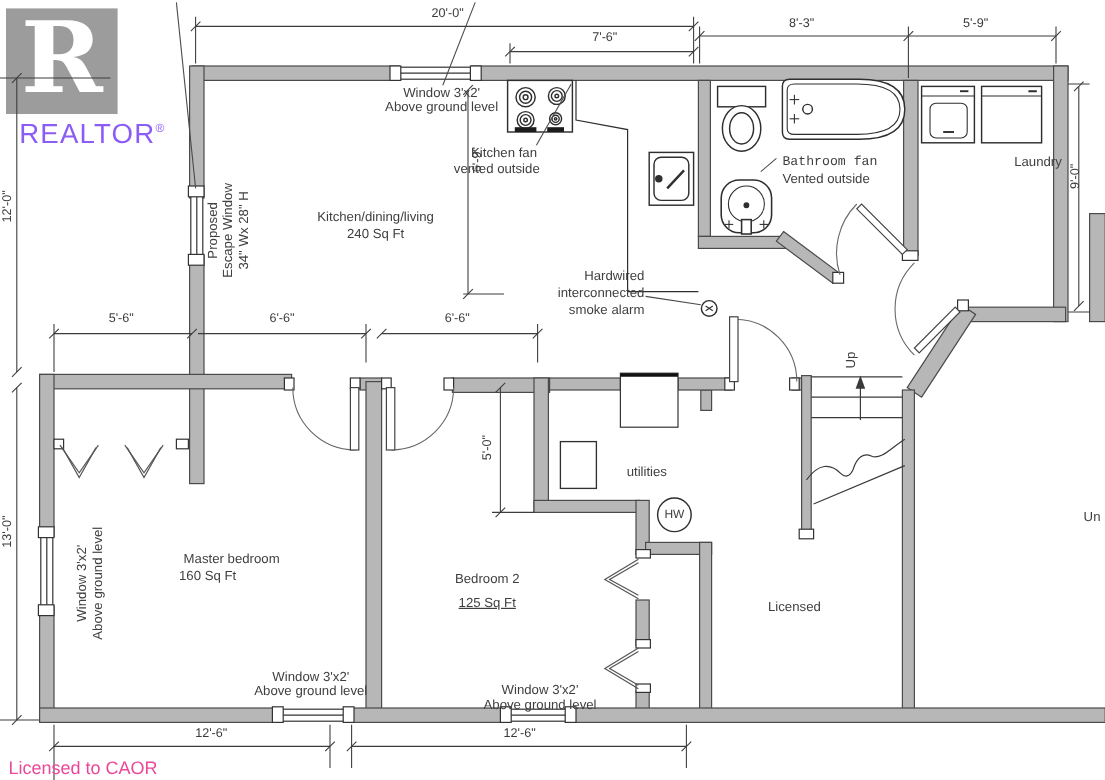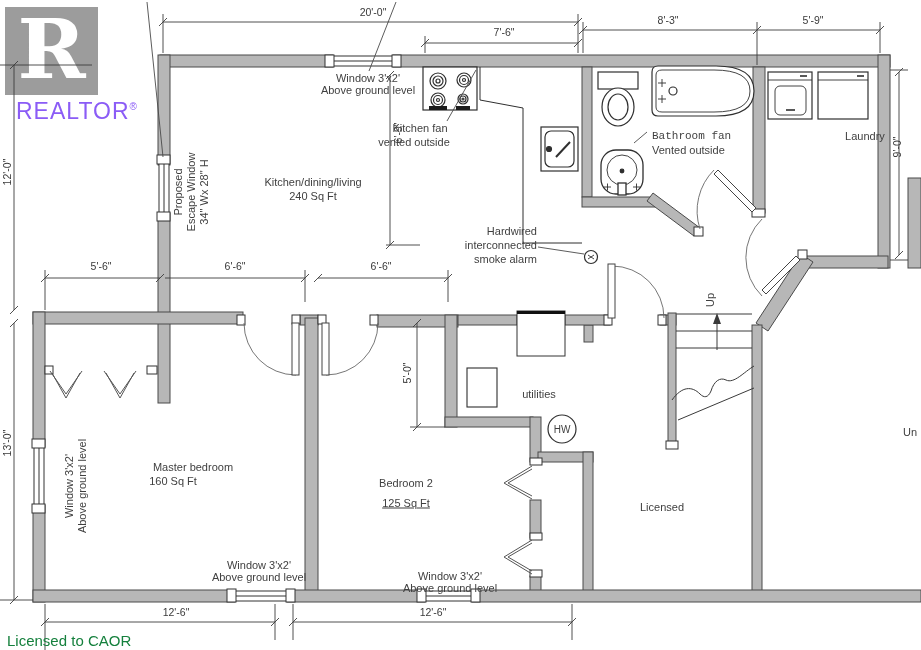--- a/index.html
+++ b/index.html
@@ -15,21 +15,21 @@
   .lbl.dim{font-size:10.5px;color:#3a3a3a;}
   .lbl.hw{font-size:10px;}
   
   .logo-box{position:absolute;left:5px;top:7px;width:93px;height:88px;background:#9c9c9c;}
   .logo-r{position:absolute;left:0;top:-4px;width:93px;height:92px;color:#fff;
           font-family:"DejaVu Serif", serif;font-weight:bold;font-size:82px;
           text-align:center;line-height:92px;}
   .brand{position:absolute;left:16px;top:98px;font-size:23px;color:#8b5cf6;
          letter-spacing:1px;font-family:"Liberation Sans", sans-serif;}
   .brand sup{font-size:10px;}
-  .license{position:absolute;left:7px;top:632px;font-size:15px;color:#15803d;}
+  .license{position:absolute;left:7px;top:632px;font-size:15px;color:#ec4899;}
 </style>
 </head>
 <body>
 
 <div class="canvas">
 
   <div class="logo-box">
     <div class="logo-r">R</div>
   </div>
   <div class="brand"><span>REALTOR</span><sup>®</sup></div>

